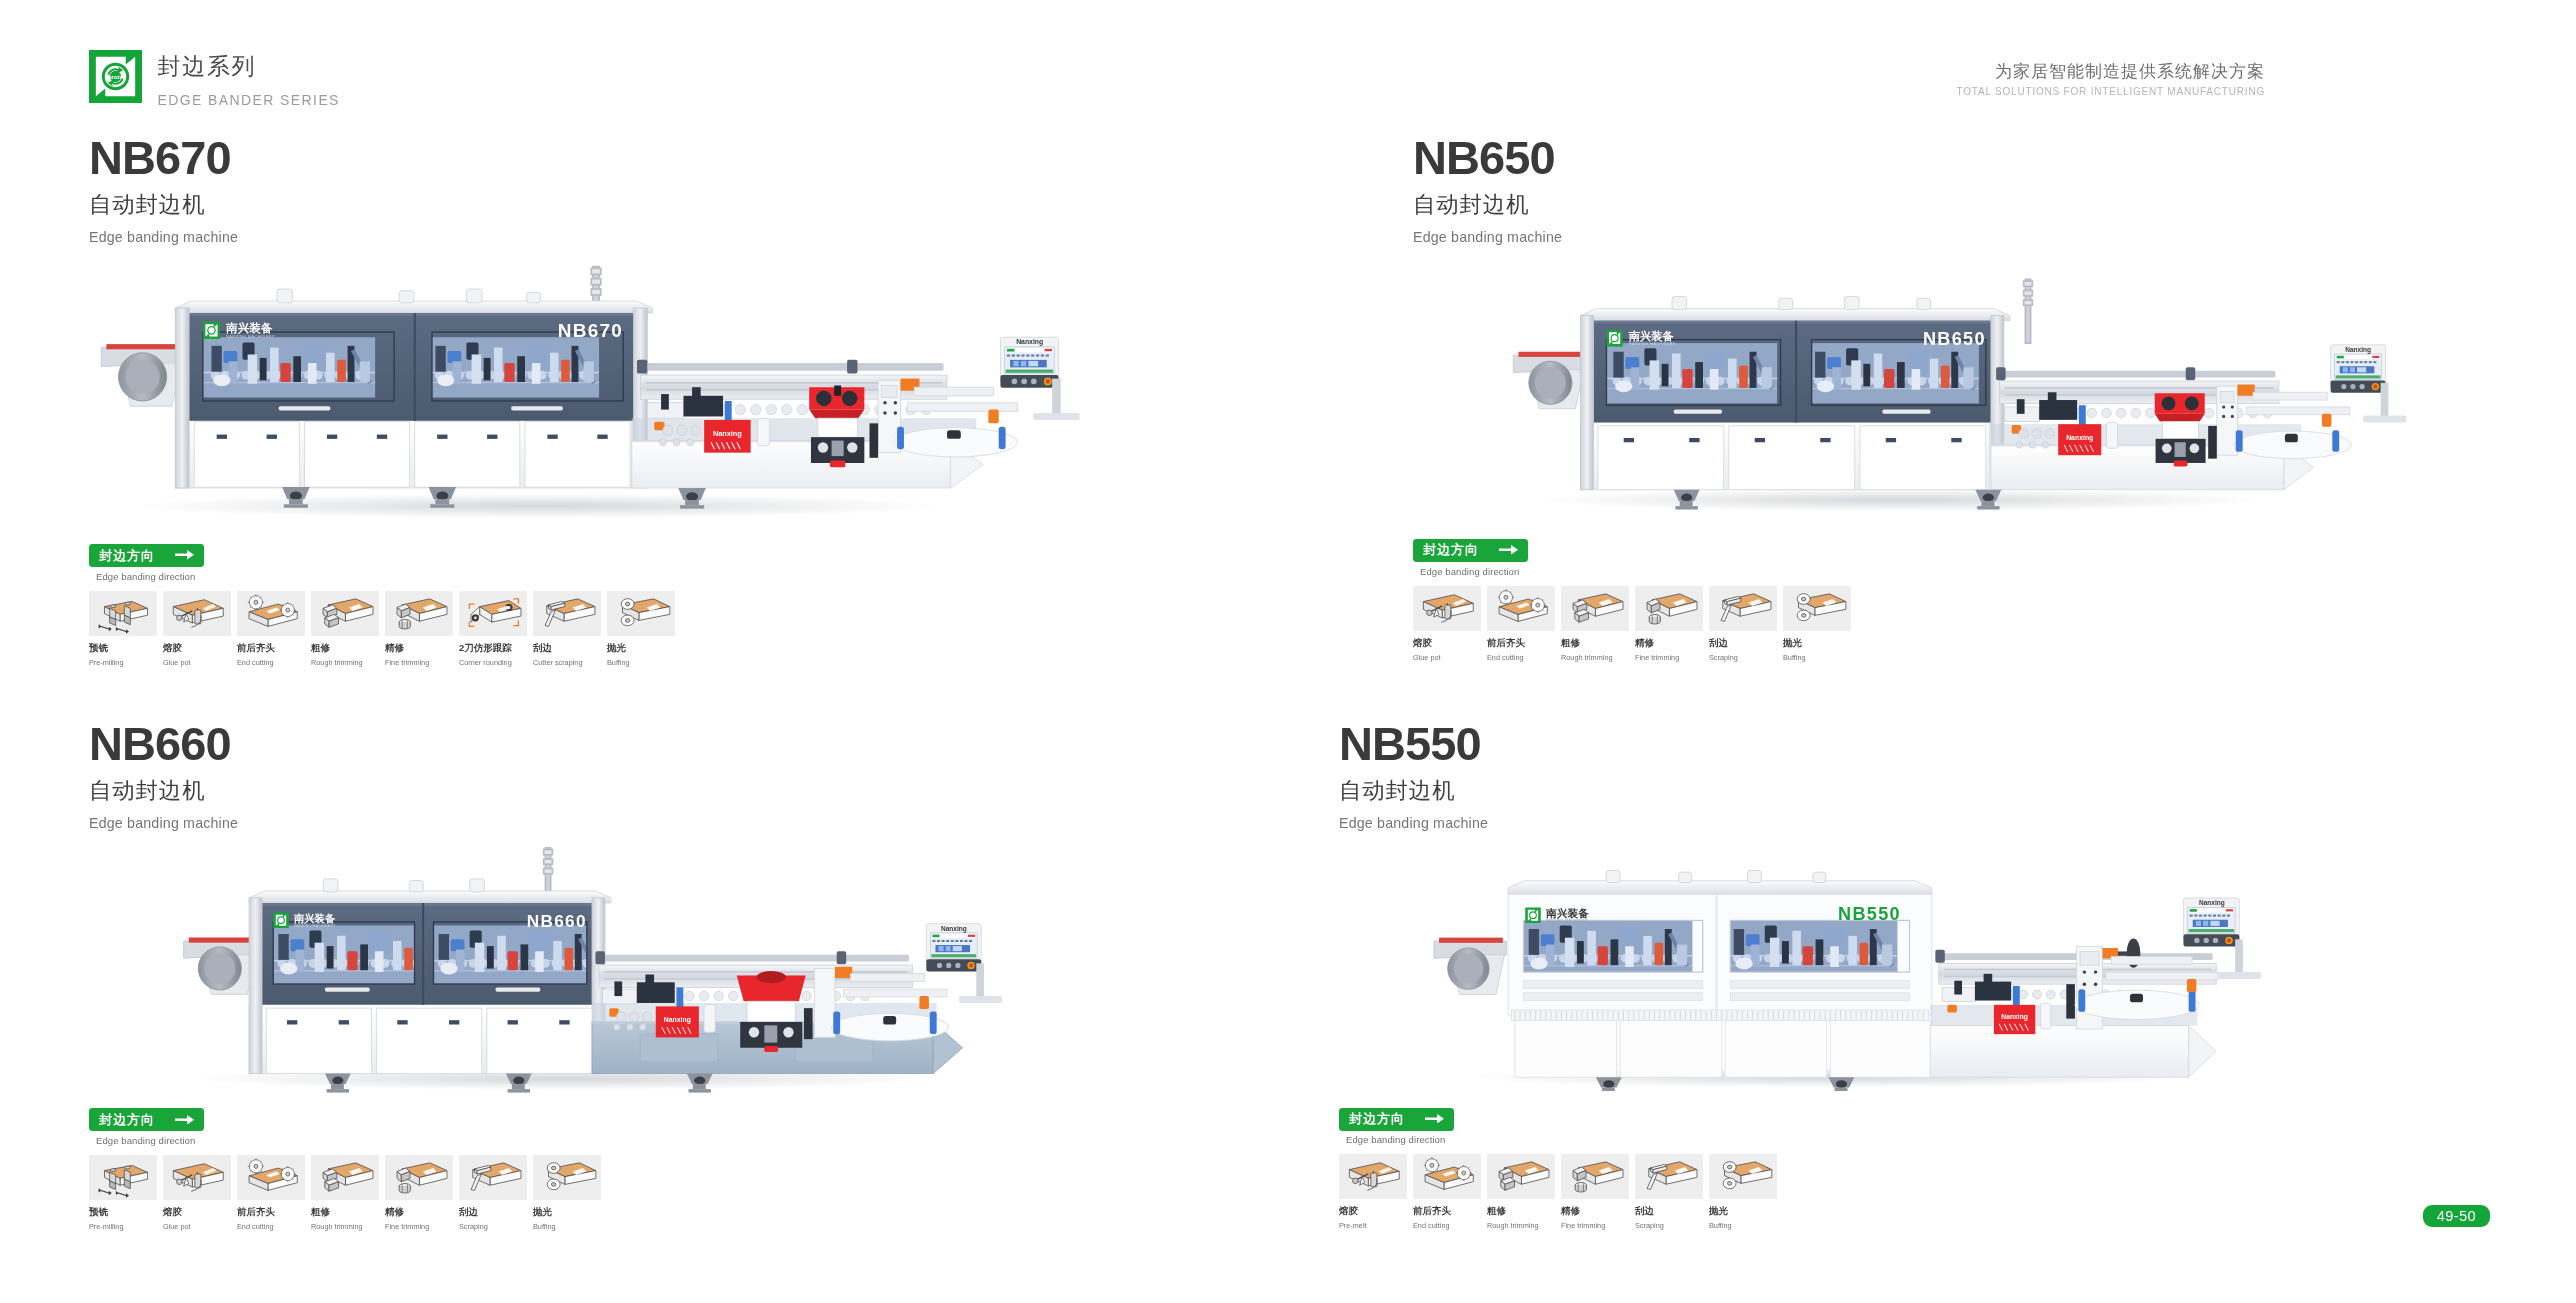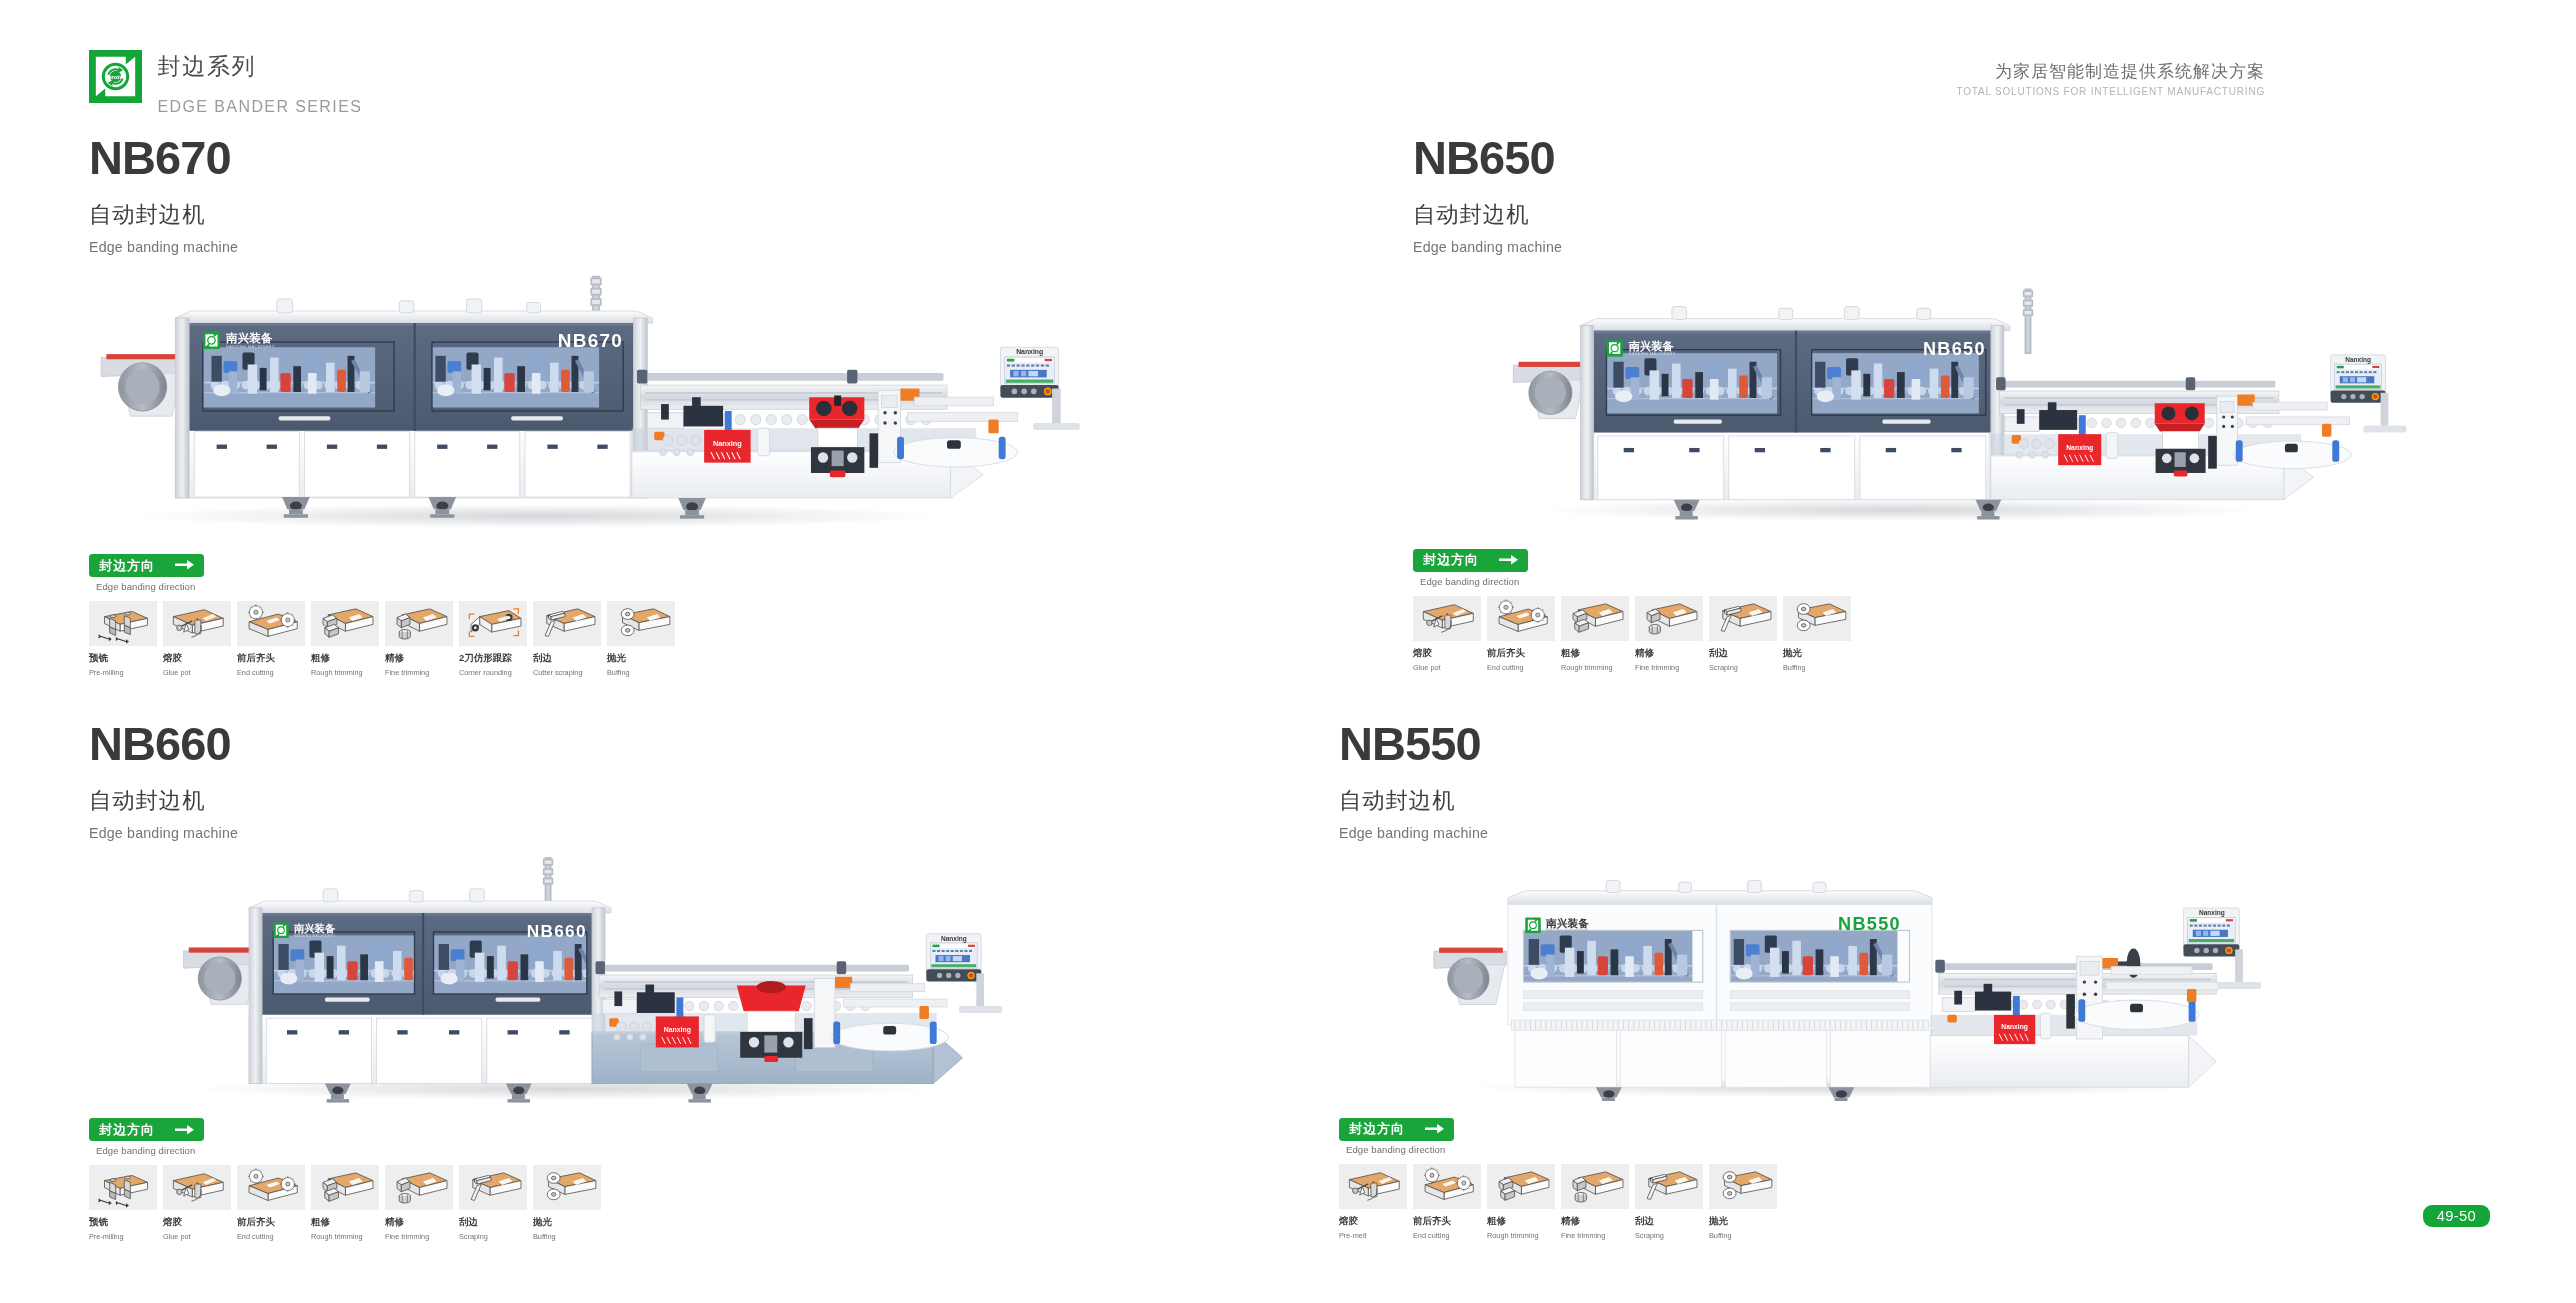--- a/index.html
+++ b/index.html
@@ -17,35 +17,35 @@
     position: absolute; top: 0; left: 0; width: 2348px; height: 138px;
   }
   .brand-block { position: absolute; left: 89px; top: 50px; display: flex; align-items: flex-start; }
   .brand-logo {
     width: 53px; height: 53px; background: #13a538; position: relative; flex: 0 0 auto;
     overflow: hidden;
   }
   .brand-logo svg { display:block; }
   .brand-texts { margin-left: 15.5px; padding-top: 3.4px; }
   .brand-cn { font-size: 23px; color: #4a4a4a; letter-spacing: 1.7px; line-height: 1.15; font-weight: 500;}
-  .brand-en { font-size: 16px; color: #9b9b9b; letter-spacing: 1.4px; margin-top: 18px; }
+  .brand-en { font-size: 14px; color: #9b9b9b; letter-spacing: 1.4px; margin-top: 12px; }
 
   .header-slogan { position: absolute; right: 83px; top: 60px; text-align: right; }
   .slogan-cn { font-size: 17px; color: #6e6e6e; letter-spacing: 1px; }
   .slogan-en { font-size: 10px; color: #b3b3b3; letter-spacing: 0.8px; margin-top: 3.4px; }
 
   
   .product { position: absolute; }
   .p-nb670 { left: 89px;  top: 134px; width: 1232px; }
   .p-nb650 { left: 1413px; top: 134px; width: 1086px; }
   .p-nb660 { left: 89px;  top: 720px; width: 1232px; }
   .p-nb550 { left: 1339px; top: 720px; width: 1086px; }
 
   .model-name { font-size: 47px; font-weight: bold; color: #3a3a3a; letter-spacing: -0.9px; line-height: 1.0; }
-  .model-cn   { font-size: 22.4px; color: #3f3f3f; letter-spacing: 0.9px; margin-top: 18px; }
+  .model-cn   { font-size: 22.4px; color: #3f3f3f; letter-spacing: 0.9px; margin-top: 8px; }
   .model-en   { font-size: 14.2px; color: #757575; margin-top: 8.6px; letter-spacing: 0.2px; }
 
   
   .machine-wrap { position: relative; margin-top: 13.8px; }
   .machine-wrap svg { display: block; }
 
   
   .dir-badge-row { position: relative; }
   .dir-badge {
     display: inline-flex; align-items: center; gap: 20px;

